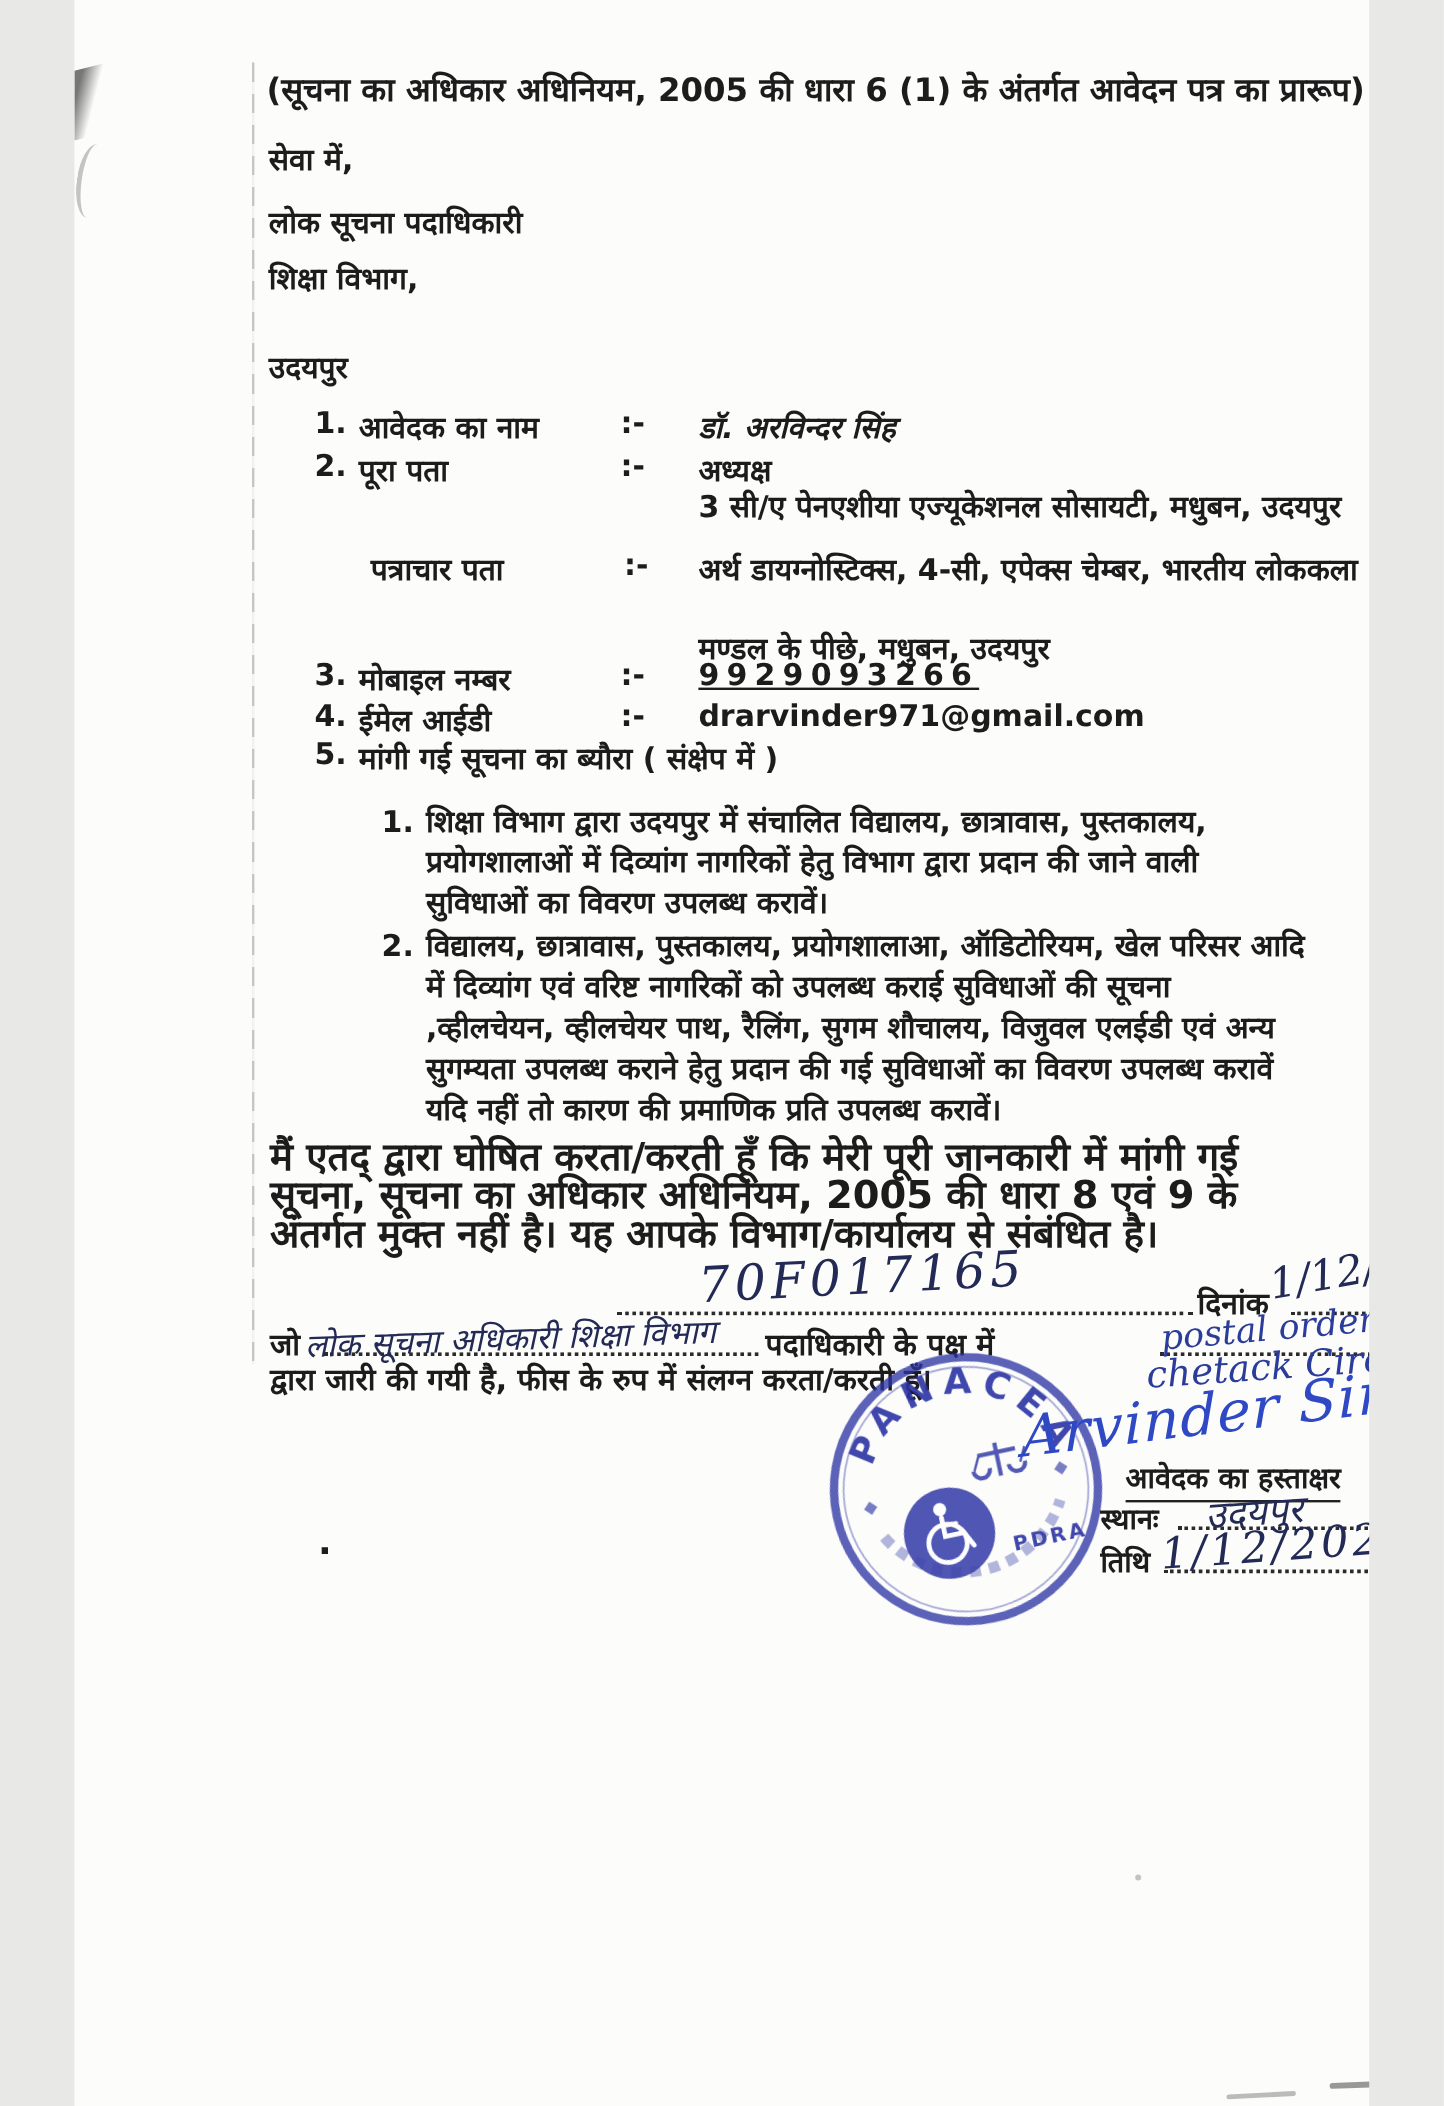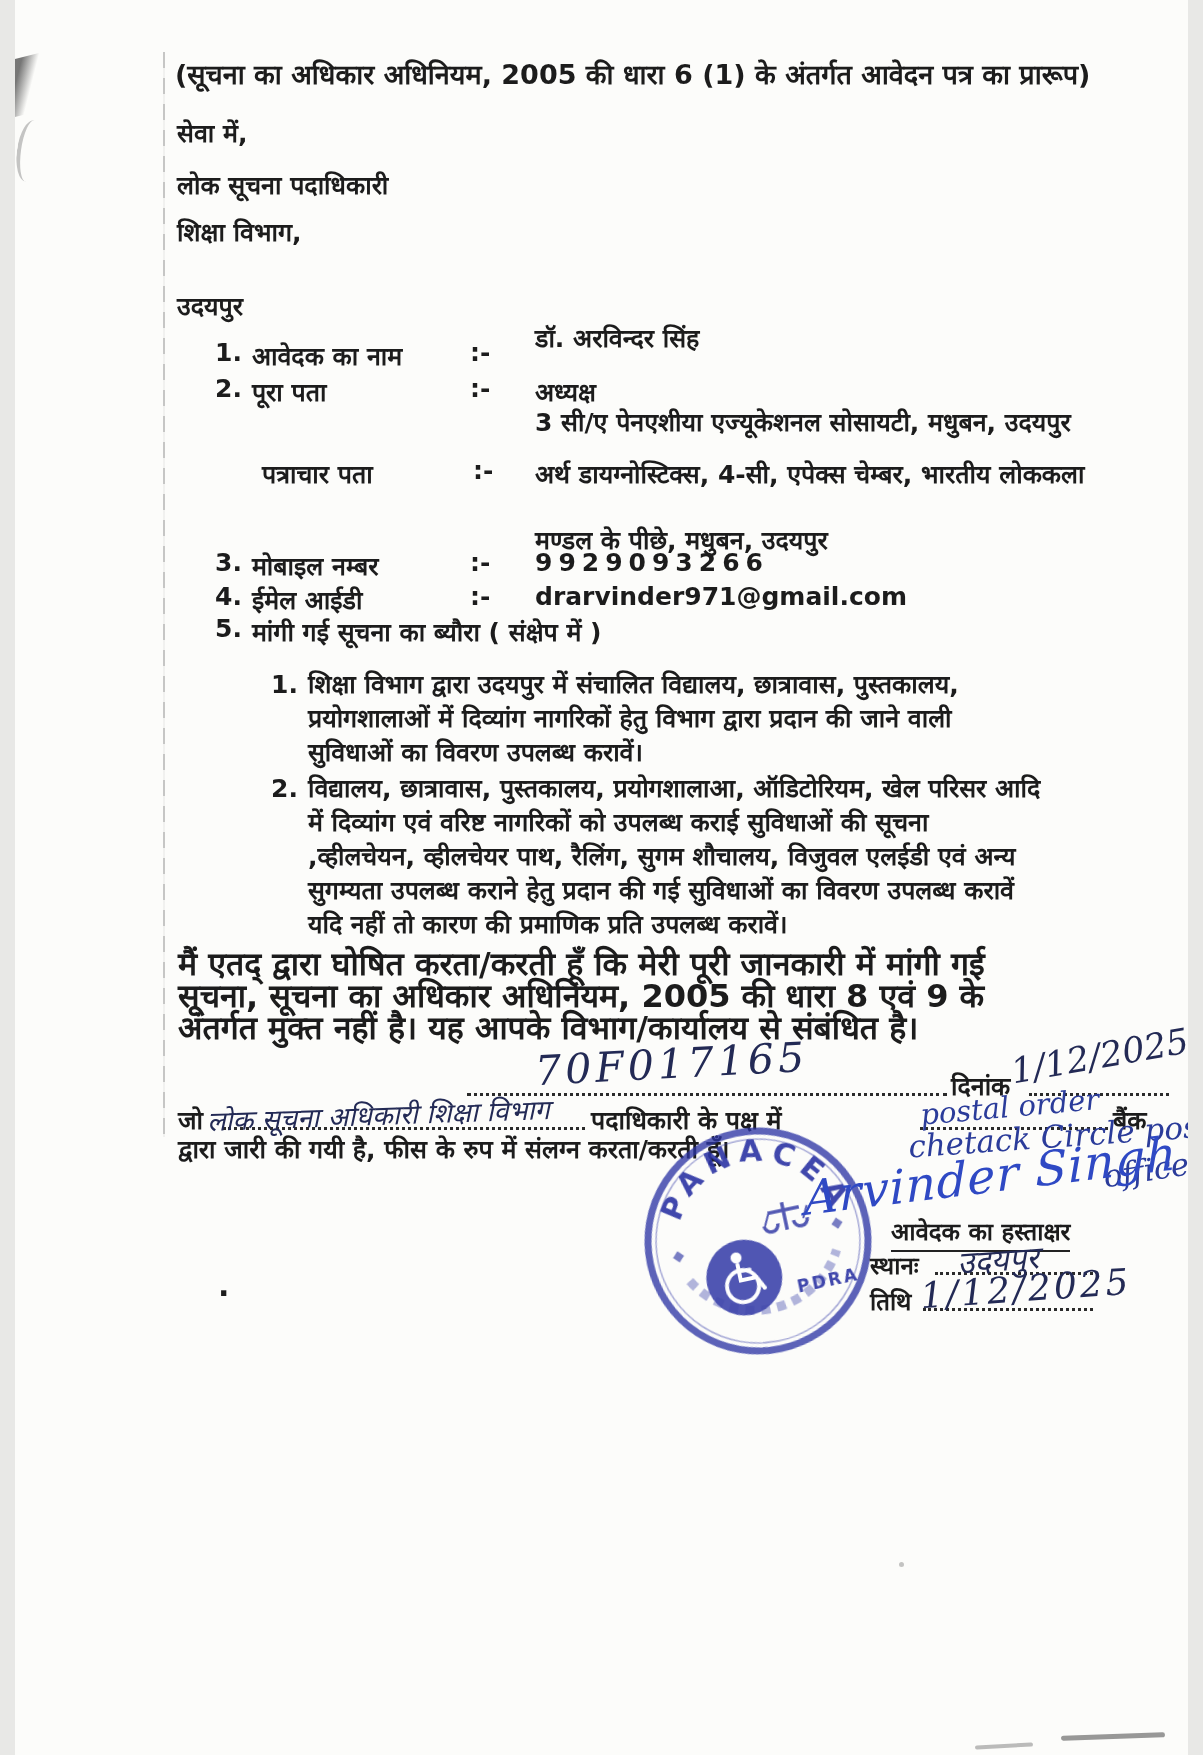--- a/index.html
+++ b/index.html
@@ -1,18 +1,18 @@
 <!DOCTYPE html>
 <html><head>
 <meta charset="utf-8">
 <style>
   html,body{margin:0;padding:0;background:#e8e8e6;}
   .page{
     position:relative;
-    width:1173px;height:1755px;
+    width:1079px;height:1755px;
     margin:0 auto;
     background:#fcfcfa;
     overflow:hidden;
     font-family:"DejaVu Sans",sans-serif;
     color:#1c1c1c;
   }
   .p{position:absolute;font-weight:700;font-size:25px;white-space:nowrap;color:#1c1c1c;}
   .row{position:absolute;display:flex;gap:10px;font-weight:700;font-size:25px;white-space:nowrap;}
   .para{position:absolute;font-weight:700;font-size:32px;line-height:33px;color:#1c1c1c;}
   .req{position:absolute;display:flex;gap:10px;font-weight:700;font-size:25px;line-height:34px;}
@@ -56,41 +56,41 @@
   <div class="p" style="left:162px;top:115px;">सेवा में,</div>
   <div class="p" style="left:162px;top:167px;">लोक सूचना पदाधिकारी</div>
   <div class="p" style="left:162px;top:214px;">शिक्षा विभाग,</div>
   <div class="p" style="left:162px;top:288px;">उदयपुर</div>
 
   <div class="row" style="left:200px;top:338px;">
     <span>1.</span>
     <span>आवेदक का नाम</span>
   </div>
   <div class="p" style="left:455px;top:338px;">:-</div>
-  <div class="p" style="left:520px;top:320px;">डॉ. अरविन्दर सिंह</div>
+  <div class="p" style="left:520px;top:338px;font-style:italic;">डॉ. अरविन्दर सिंह</div>
 
   <div class="row" style="left:200px;top:374px;">
     <span>2.</span>
     <span>पूरा पता</span>
   </div>
   <div class="p" style="left:455px;top:374px;">:-</div>
   <div class="p" style="left:520px;top:374px;">अध्यक्ष</div>
   <div class="p" style="left:520px;top:404px;">3 सी/ए पेनएशीया एज्यूकेशनल सोसायटी, मधुबन, उदयपुर</div>
 
   <div class="p" style="left:247px;top:456px;">पत्राचार पता</div>
   <div class="p" style="left:458px;top:456px;">:-</div>
   <div class="p" style="left:520px;top:456px;">अर्थ डायग्नोस्टिक्स, 4-सी, एपेक्स चेम्बर, भारतीय लोककला</div>
   <div class="p" style="left:520px;top:522px;">मण्डल के पीछे, मधुबन, उदयपुर</div>
 
   <div class="row" style="left:200px;top:548px;">
     <span>3.</span>
     <span>मोबाइल नम्बर</span>
   </div>
   <div class="p" style="left:455px;top:548px;">:-</div>
-  <div class="p" style="left:520px;top:548px;letter-spacing:6px;">9929093266</div>
+  <div class="p" style="left:520px;top:548px;letter-spacing:6px;text-decoration:underline;">9929093266</div>
 
   <div class="row" style="left:200px;top:582px;">
     <span>4.</span>
     <span>ईमेल आईडी</span>
   </div>
   <div class="p" style="left:455px;top:582px;">:-</div>
   <div class="p" style="left:520px;top:582px;font-weight:600;">drarvinder971@gmail.com</div>
 
   <div class="row" style="left:200px;top:614px;">
     <span>5.</span>

